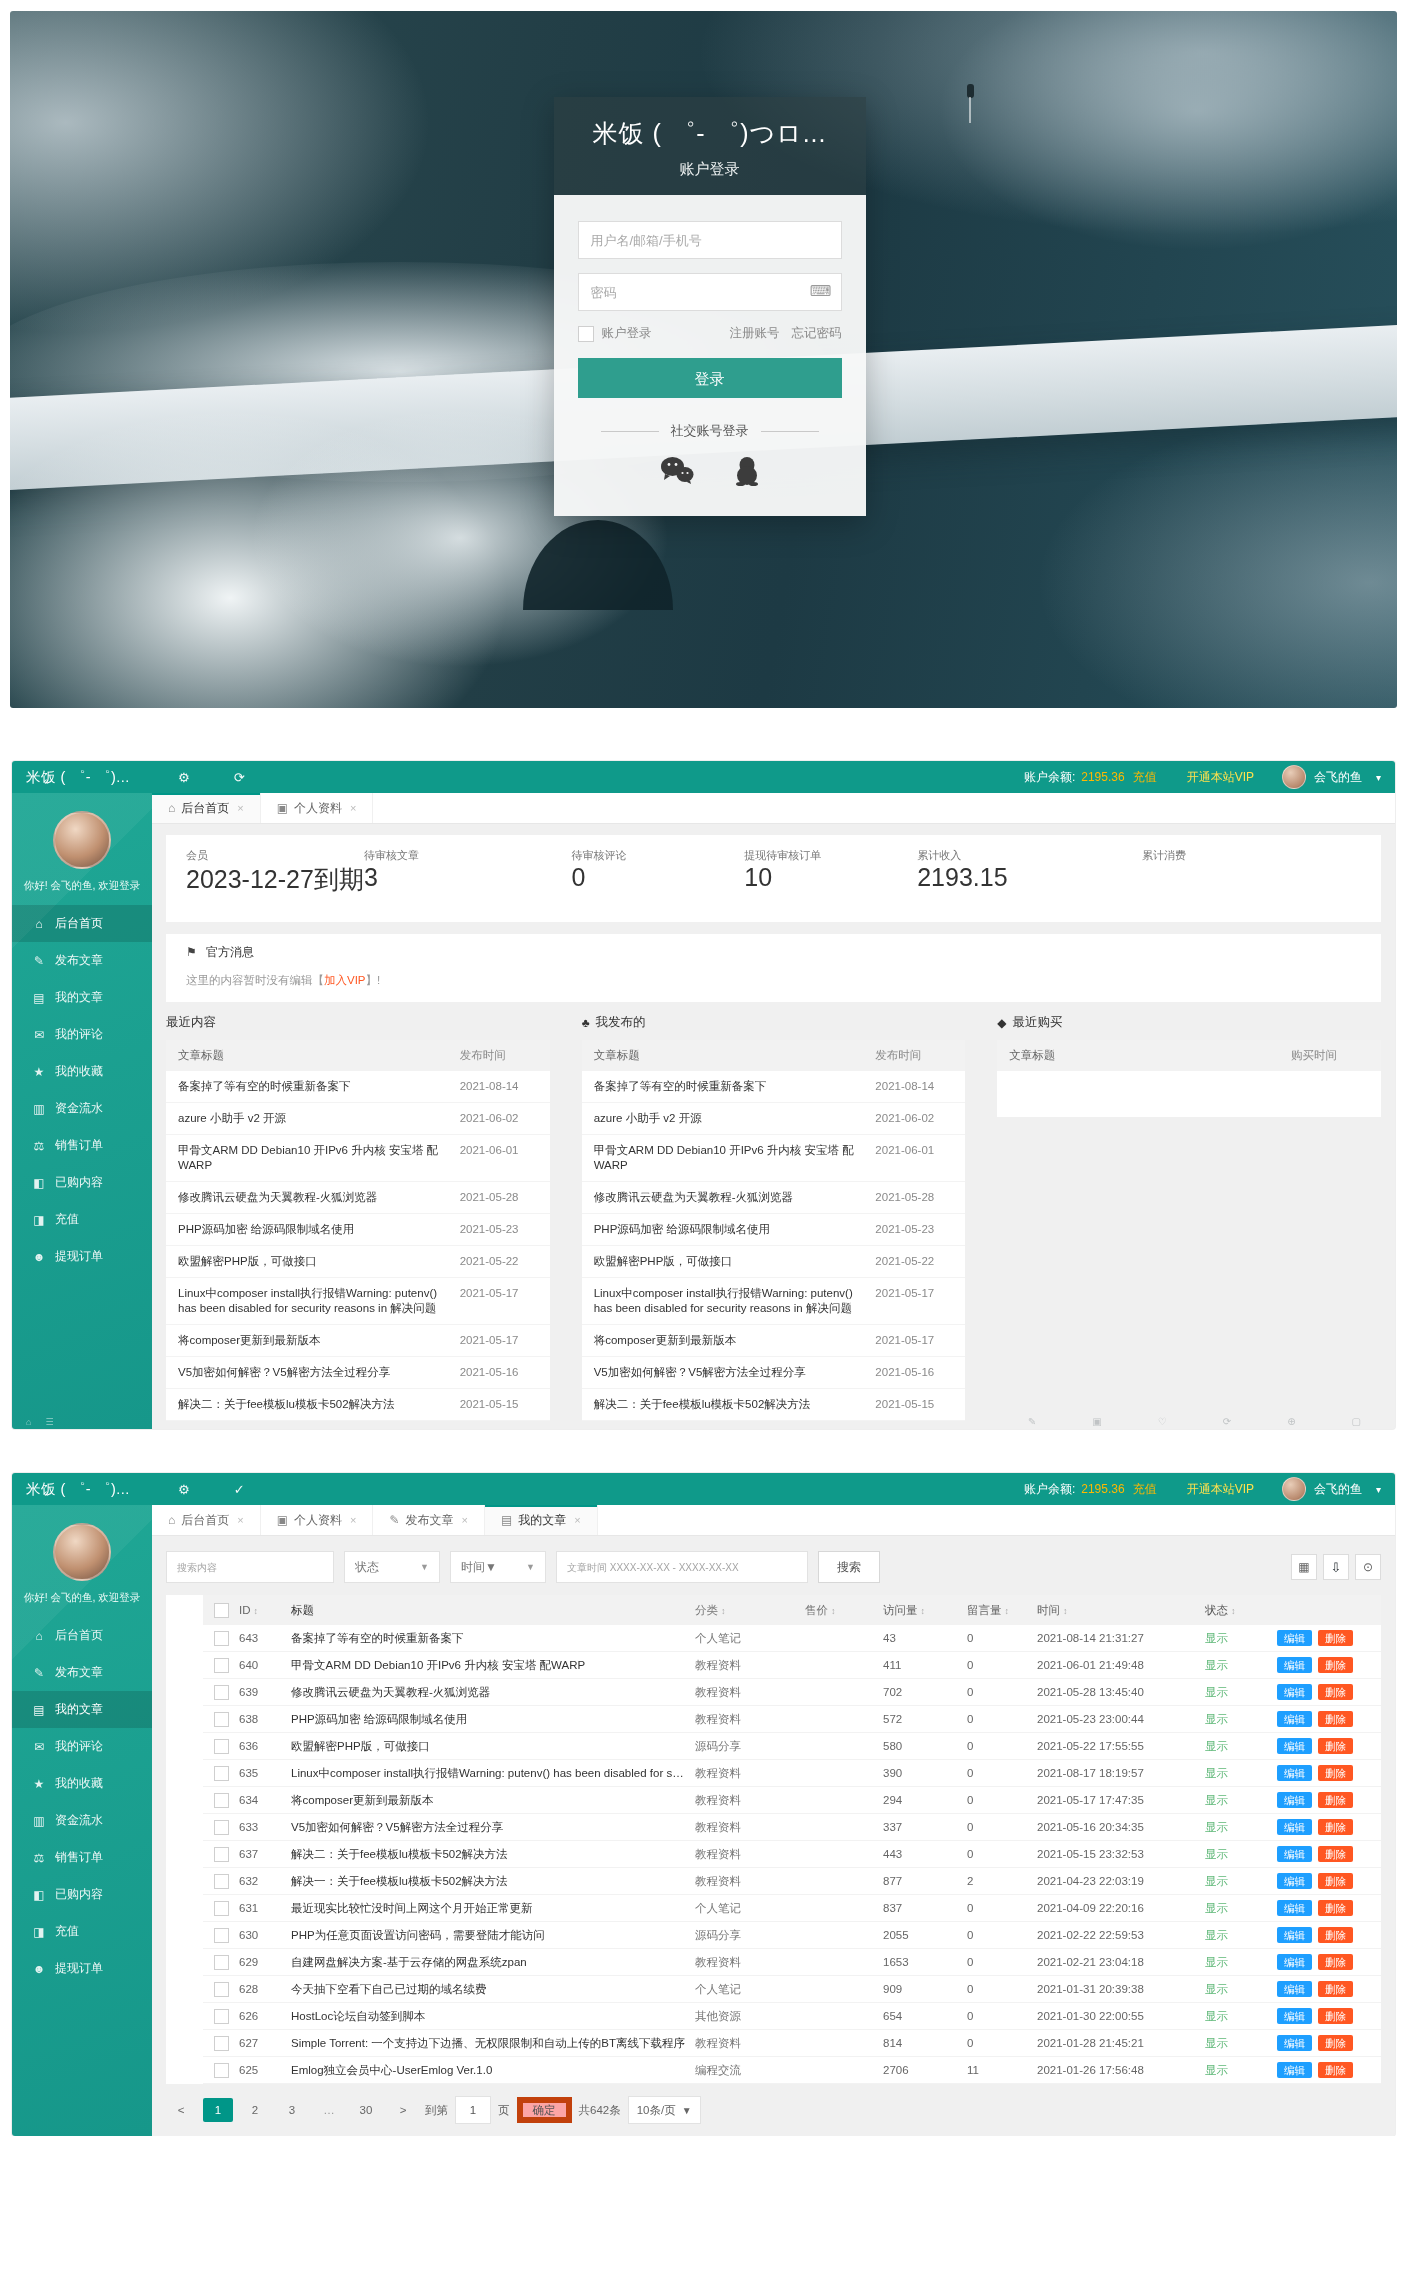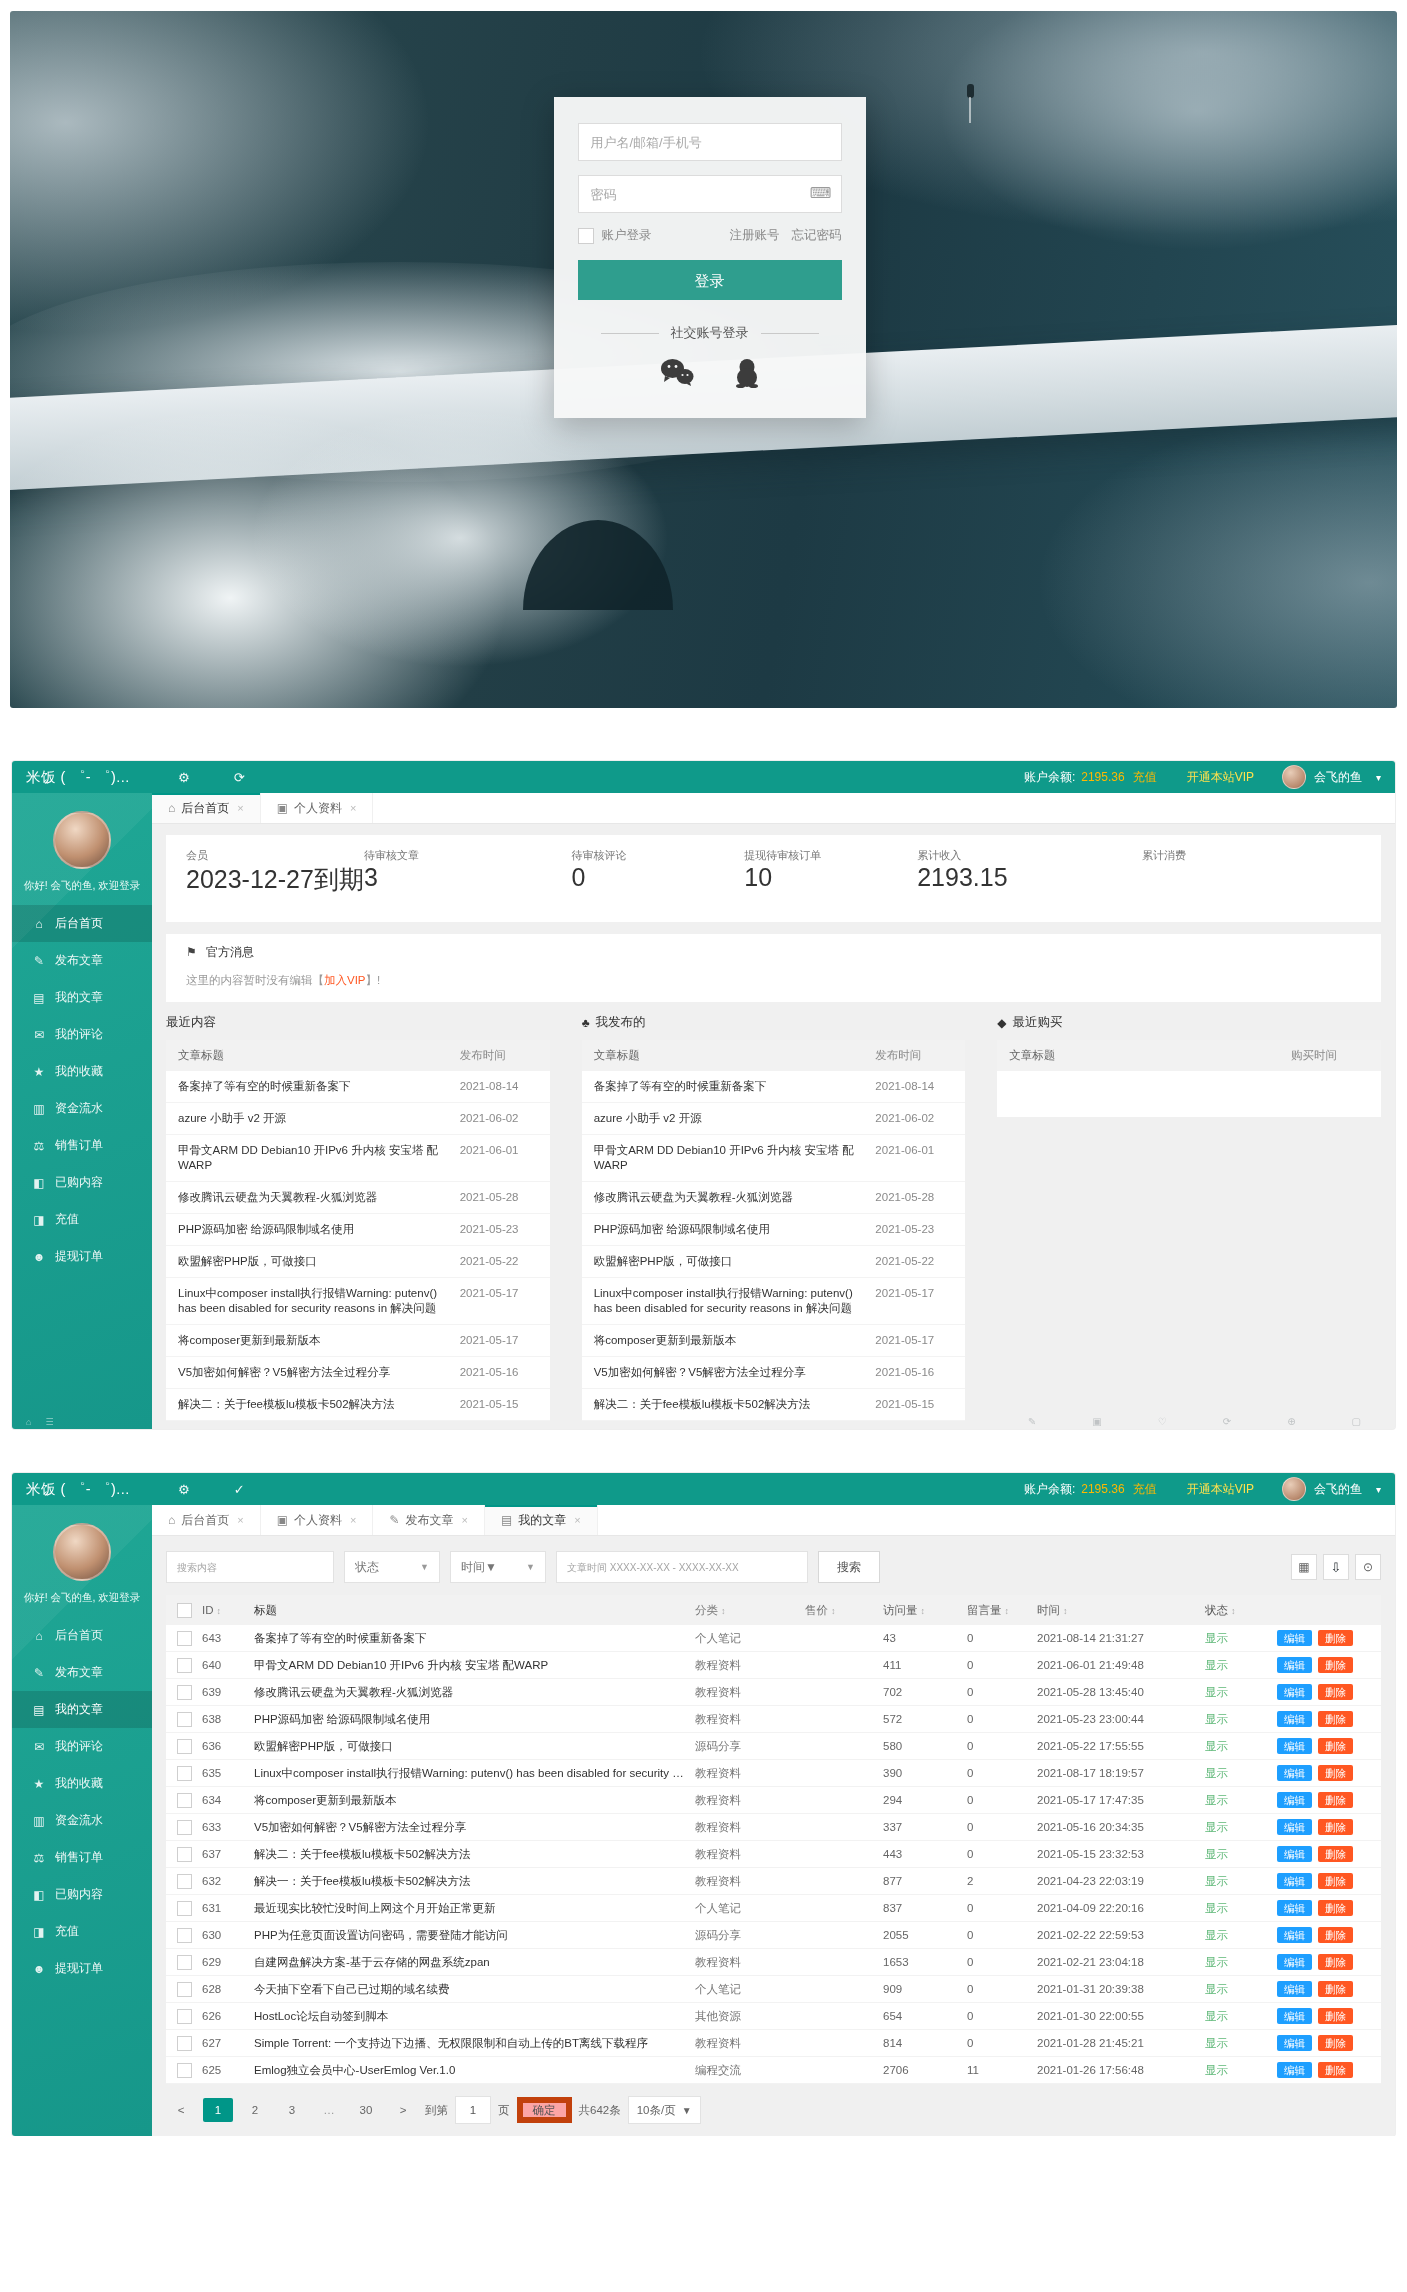--- a/index.html
+++ b/index.html
@@ -98,21 +98,21 @@
   .fbar{display:flex;align-items:center;gap:10px;margin:4px 0 12px;}
   .fbar .fin{height:32px;border:1px solid #e2e2e2;background:#fff;font-size:10px;color:#555;padding:0 10px;box-sizing:border-box;outline:none;}
   .fbar input.fin::placeholder{color:#a5a5a5;}
   .fsel{height:32px;border:1px solid #e2e2e2;background:#fff;font-size:12px;color:#777;display:flex;align-items:center;justify-content:space-between;padding:0 10px;box-sizing:border-box;cursor:pointer;}
   .fsel .caret{color:#999;font-size:9px;margin-left:8px;}
   .btn-search{height:32px;padding:0 18px;background:#fff;border:1px solid #d7d7d7;font-size:12px;color:#555;cursor:pointer;}
   .tool-btns{margin-left:auto;display:flex;gap:6px;}
   .tbtn{width:26px;height:26px;border:1px solid #dcdcdc;background:#fff;display:flex;align-items:center;justify-content:center;font-size:12px;color:#666;cursor:pointer;}
   .tbtn.dark{color:#2c3338;font-size:13px;}
 
-  .atable{background:#fff;font-size:11.5px;}
+  .atable{background:#fff;font-size:11.5px;padding-left:37px;}
   .ar{display:flex;align-items:center;border-bottom:1px solid #f2f2f2;min-height:26px;}
   .ar.head{background:#f2f2f2;color:#555;min-height:30px;border-bottom:none;}
   .c-cb{flex:0 0 36px;display:flex;justify-content:center;}
   .c-cb .cb{width:13px;height:13px;margin:0;}
   .c-id{flex:0 0 52px;color:#666;}
   .c-title{flex:1;min-width:0;color:#333;padding-right:8px;white-space:nowrap;overflow:hidden;text-overflow:ellipsis;}
   .c-cat{flex:0 0 110px;color:#777;}
   .c-price{flex:0 0 78px;color:#777;}
   .c-views{flex:0 0 84px;color:#666;}
   .c-cmt{flex:0 0 70px;color:#666;}
@@ -146,20 +146,24 @@
   <div class="hero">
     <div class="blob b-ice-tr"></div>
     <div class="blob b-snowfield"></div>
     <div class="road"></div>
     <div class="blob b-trees-bl"></div>
     <div class="blob b-trees-bl2"></div>
     <div class="bridge-arch"></div>
     <div class="boat"></div>
 
     <div class="login-card">
+      <div class="card-head">
+        <div class="card-brand">米饭 ( ゜- ゜)つロ...</div>
+        <div class="card-sub">账户登录</div>
+      </div>
       <div class="card-body">
         <div class="ipt">
           <input type="text" placeholder="用户名/邮箱/手机号" style="">
         </div>
         <div class="ipt">
           <input type="password" placeholder="密码" style="">
           <span class="kb">⌨</span>
         </div>
         <div class="row-opts">
           <span class="cb"></span>

